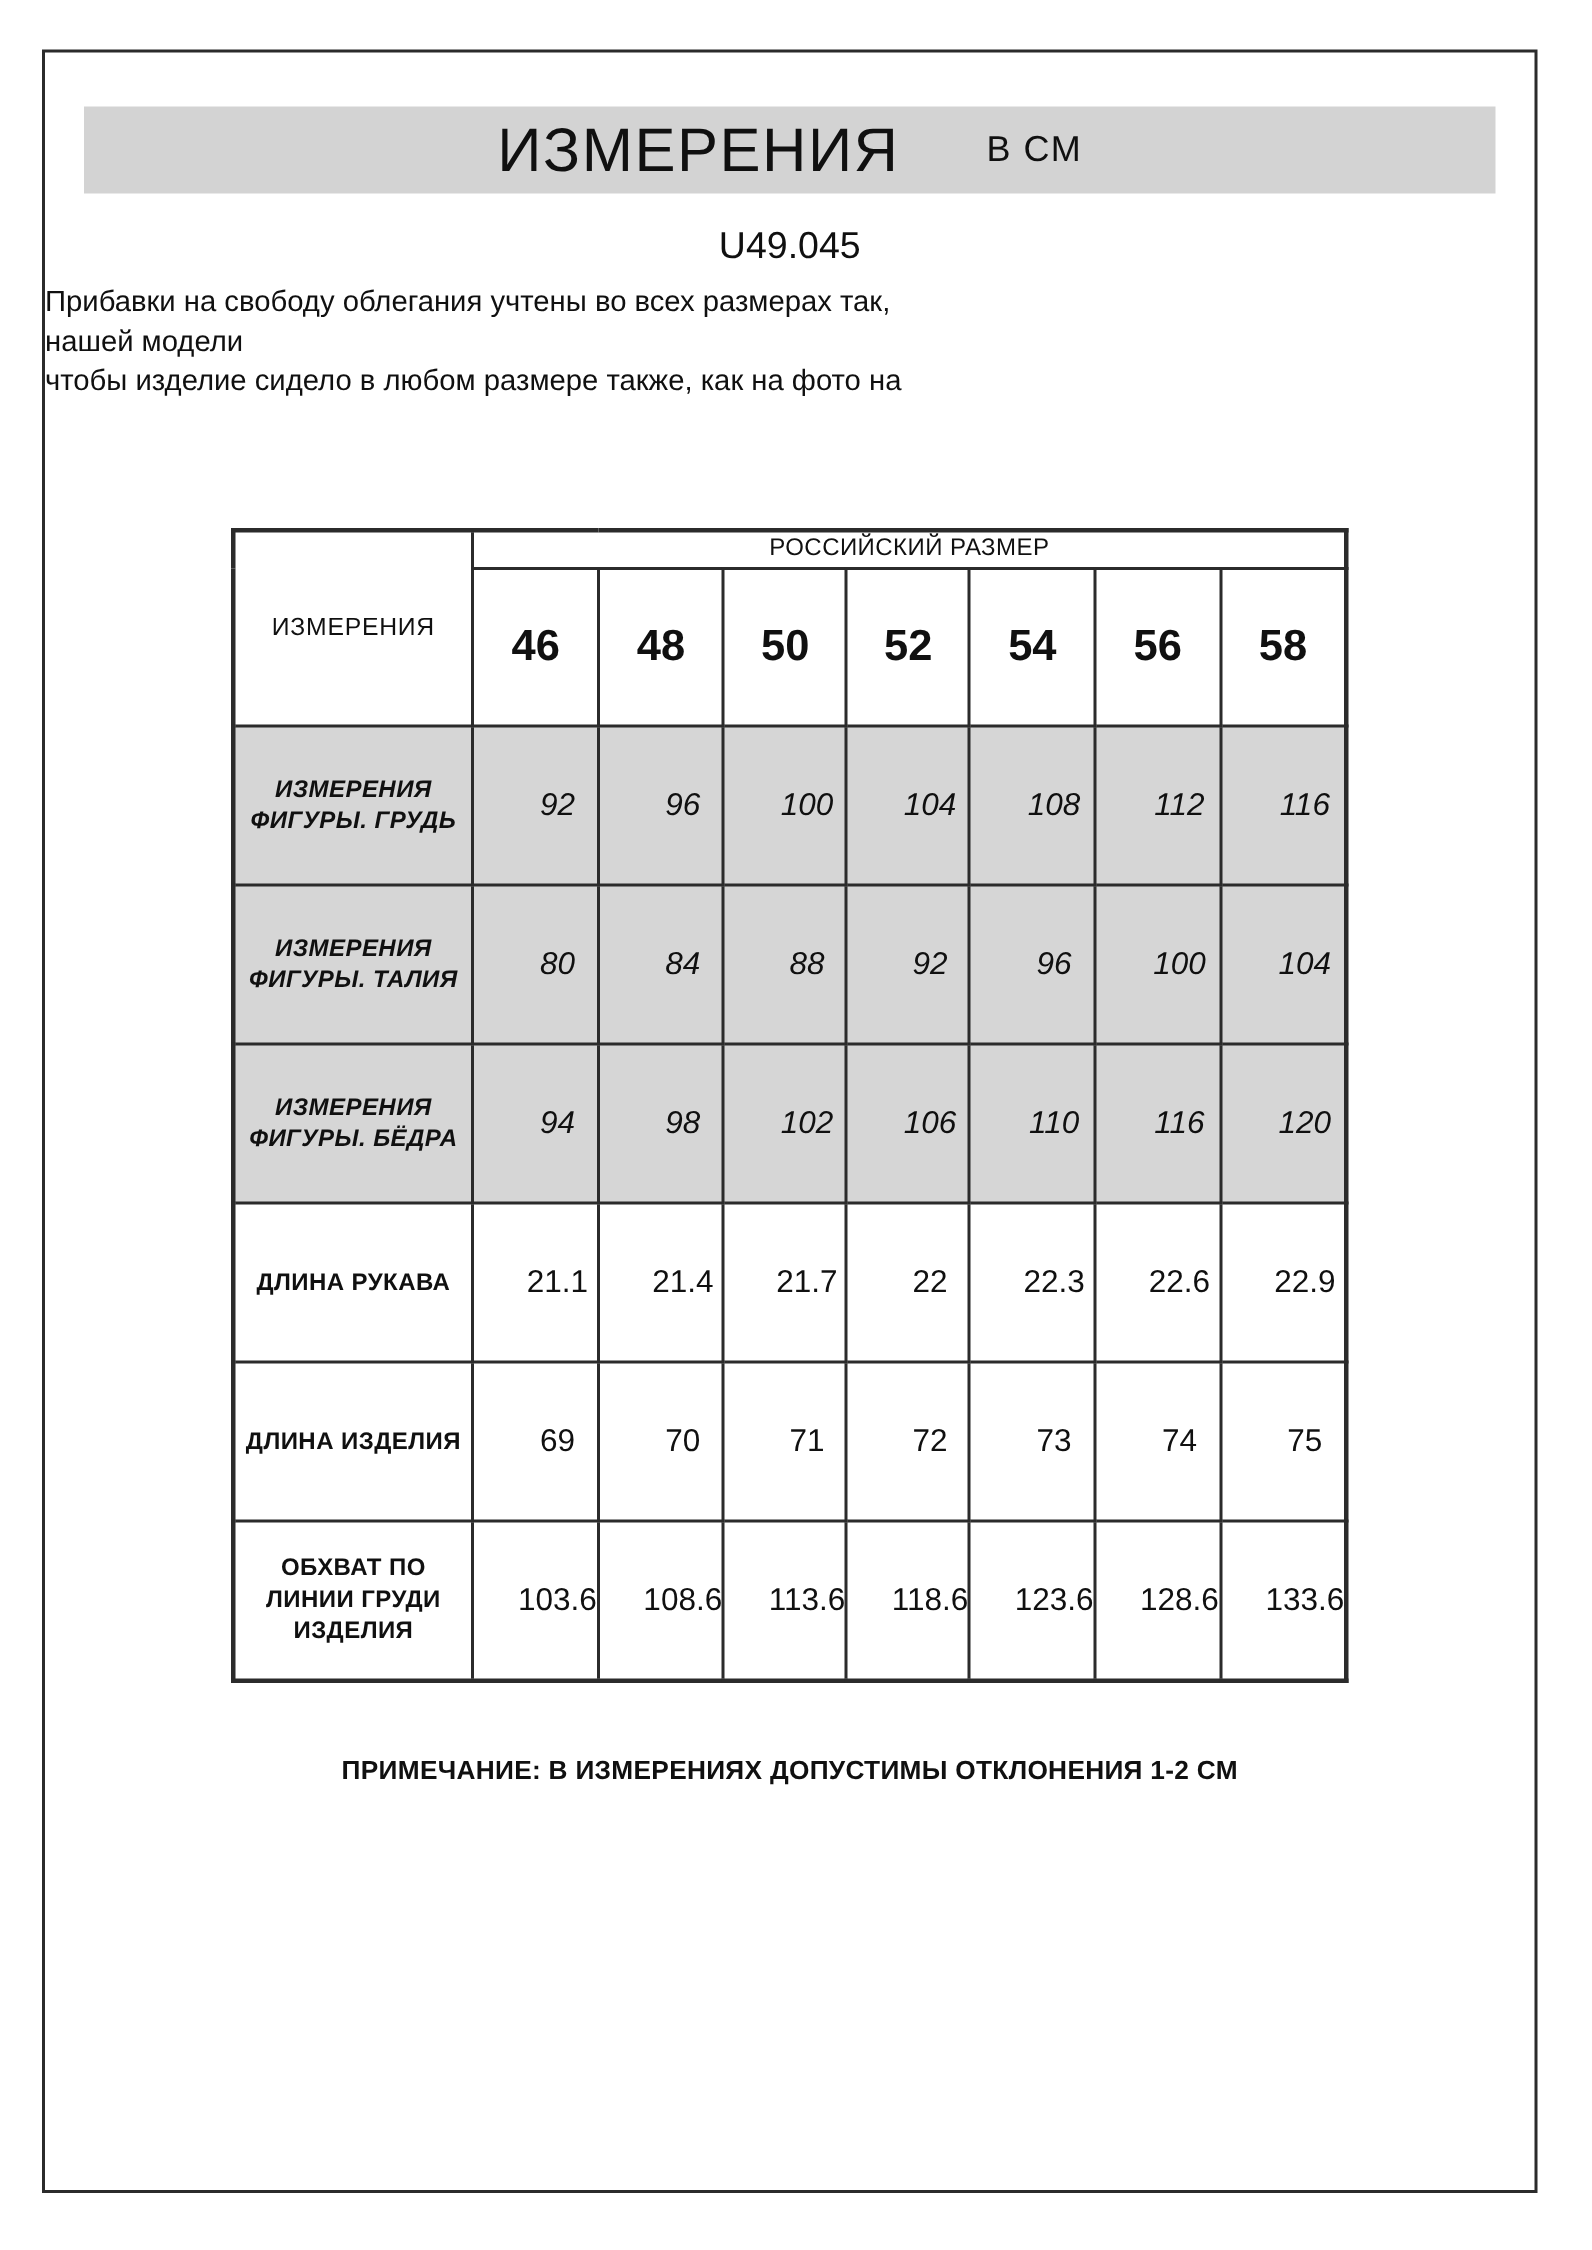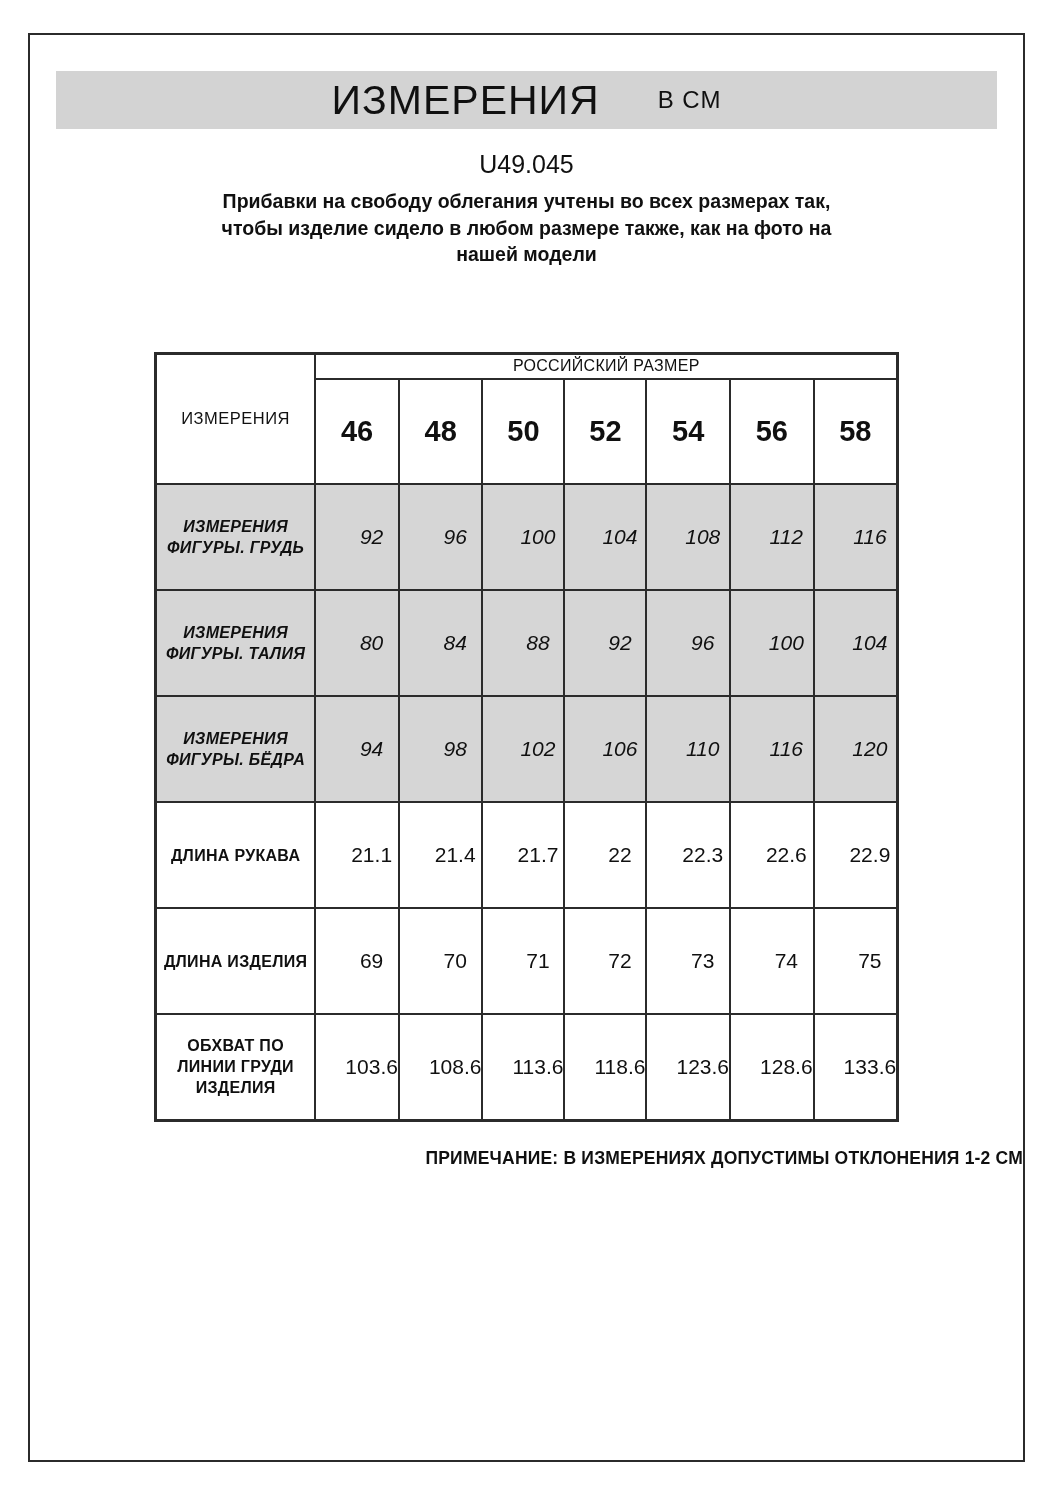--- a/index.html
+++ b/index.html
@@ -28,24 +28,22 @@
   .banner .w1 { font-size:41px; letter-spacing:1px; }
   .banner .w2 { font-size:41px; font-weight:700; letter-spacing:1px; }
   .banner .unit { font-size:24px; letter-spacing:1px; }
   .article {
     margin-top:21px;
     text-align:center;
     font-size:25px;
   }
   .desc {
     margin-top:9px;
-    text-align:center;
     font-size:19.5px;
     line-height:26.5px;
-    font-weight:bold;
   }
   table.size-table {
     border-collapse:collapse;
     table-layout:fixed;
     margin:84px auto 0;
     border:3px solid #2b2b2b;
   }
   .size-table th, .size-table td {
     border:2px solid #2b2b2b;
     text-align:center;
@@ -62,44 +60,44 @@
     letter-spacing:0.3px;
     padding:0 5px;
     font-weight:bold;
   }
   td.value-cell { font-size:21px;padding-left:29px; }
   tr.figure-row th, tr.figure-row td {
     background:#d6d6d6;
     font-style:italic;
   }
   .note {
-    margin-top:26px;
-    text-align:right;
+    margin-top:48px;
+    text-align:center;
     font-size:17.5px;
     font-weight:700;
     letter-spacing:0.2px;
   }
 </style>
 </head>
 <body>
 
 <div class="page">
   <div class="frame">
 
     <div class="banner">
       <span class="w1">ИЗМЕРЕНИЯ</span>
       <span class="unit">В СМ</span>
     </div>
 
     <div class="article">U49.045</div>
 
     <div class="desc">
       <div>Прибавки на свободу облегания учтены во всех размерах так,</div>
+      <div>нашей модели</div>
       <div>чтобы изделие сидело в любом размере также, как на фото на</div>
-      <div>нашей модели</div>
     </div>
 
     <table class="size-table">
       <colgroup>
         <col style="width:160px">
         <col style="width:80px">
           <col style="width:80px">
           <col style="width:80px">
         <col style="width:80px">
           <col style="width:80px">

